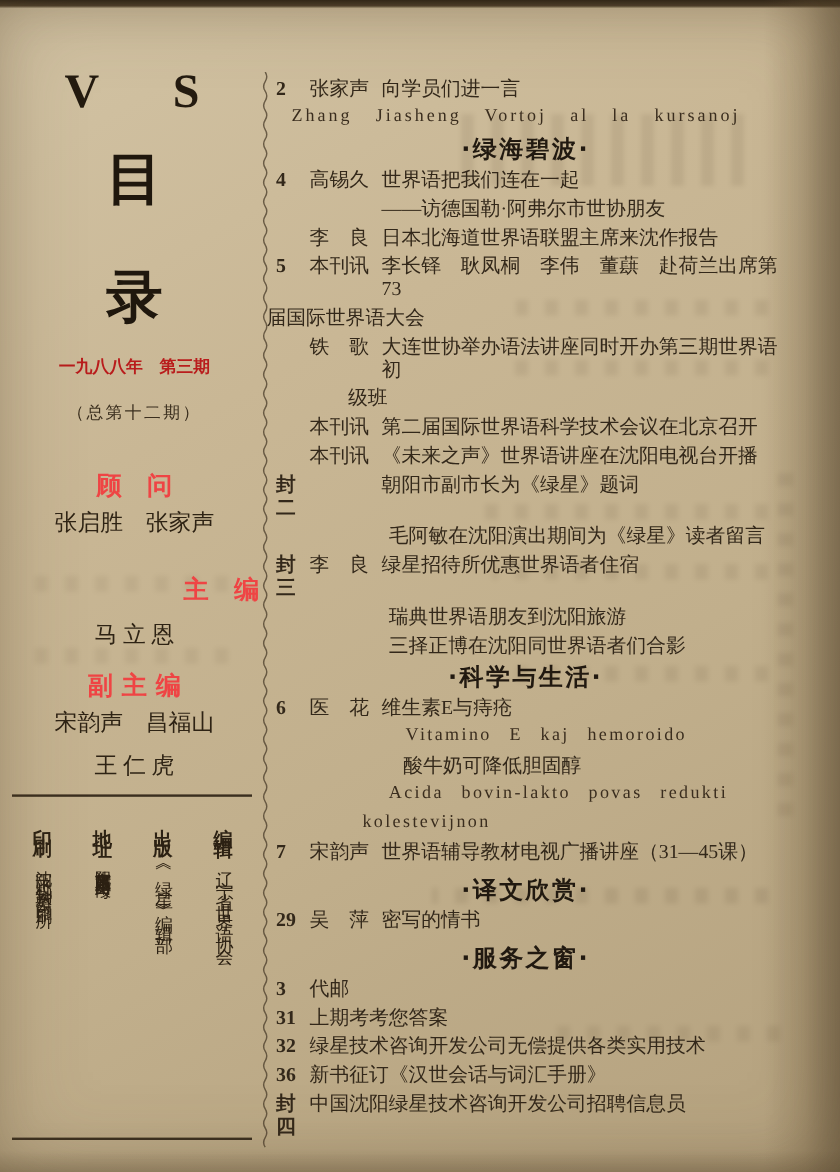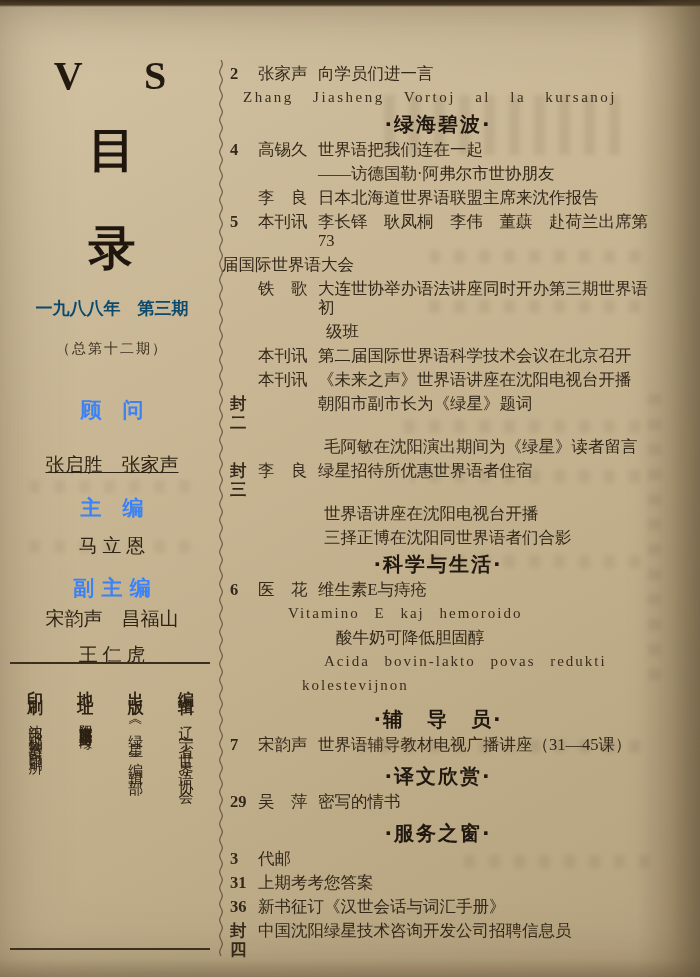--- a/index.html
+++ b/index.html
@@ -25,25 +25,25 @@
   .ghost{position:absolute;height:13px;opacity:.13;filter:blur(2px);
     background:repeating-linear-gradient(90deg,rgba(88,70,46,.75) 0 11px,rgba(0,0,0,0) 11px 25px);
     transform:scaleX(-1);}
   .ghost.v{background:repeating-linear-gradient(0deg,rgba(88,70,46,.75) 0 11px,rgba(0,0,0,0) 11px 25px);}
 
   
   .left{position:absolute;left:8px;top:0;width:208px;text-align:center;}
   .vs{margin-top:52px;font-size:40px;font-weight:700;letter-spacing:26px;padding-left:22px;color:#241b10;}
   .big-char{font-size:47px;font-weight:700;color:#1f170d;line-height:1.15;}
   .mu{margin-top:24px;} .lu{margin-top:44px;}
-  .date-line{margin-top:22px;font-size:17px;font-weight:700;color:#0c4a6e;text-align:center;}
+  .date-line{margin-top:22px;font-size:14px;font-weight:700;color:#b91c1c;text-align:center;}
   .date-sub{margin-top:20px;font-size:14px;letter-spacing:2px;color:#3a2e1e;}
-  .role{font-weight:700;font-size:21px;color:#3b82f6;font-family:"DejaVu Sans","Liberation Sans",sans-serif;}
+  .role{font-weight:700;font-size:21px;color:#ef4444;font-family:"DejaVu Sans","Liberation Sans",sans-serif;}
   .names{font-size:19px;color:#2e2314;}
-  .r1{margin-top:38px;} .n1{margin-top:28px;text-decoration:underline;} .r2{margin-top:16px;} .n2{margin-top:11px;}
+  .r1{margin-top:38px;} .n1{margin-top:4px;} .r2{margin-top:28px;text-align:right;} .n2{margin-top:11px;}
   .r3{margin-top:15px;} .n3{margin-top:10px;} .n4{margin-top:4px;}
 
   
   .imprint{position:absolute;left:10px;top:662px;width:200px;height:288px;
     border-top:2px solid #3a2e1f;border-bottom:2px solid #3a2e1f;
     display:flex;flex-direction:row-reverse;justify-content:space-between;
     padding:14px 14px 10px 14px;box-sizing:border-box;}
   .imp-col{writing-mode:vertical-rl;text-orientation:mixed;color:#2c2113;}
   .imp-h{font-weight:700;font-size:16px;letter-spacing:8px;
     font-family:"DejaVu Sans","Liberation Sans",sans-serif;}
@@ -136,21 +136,21 @@
         <span class="pg">5</span>
         <span class="au">本刊讯</span>
         <span class="tx">李长铎　耿凤桐　李伟　董蕻　赴荷兰出席第73</span>
       </div>
       <div class="row f">届国际世界语大会</div>
       <div class="row e">
         <span class="pg"></span>
         <span class="au">铁　歌</span>
         <span class="tx">大连世协举办语法讲座同时开办第三期世界语初</span>
       </div>
-      <div class="row c"><span style="margin-left: 104px; display: inline-block; text-align: center;">级班</span></div>
+      <div class="row c"><span style="margin-left: 68px; display: inline-block; text-align: center;">级班</span></div>
       <div class="row e">
         <span class="pg"></span>
         <span class="au">本刊讯</span>
         <span class="tx">第二届国际世界语科学技术会议在北京召开</span>
       </div>
       <div class="row e">
         <span class="pg"></span>
         <span class="au">本刊讯</span>
         <span class="tx">《未来之声》世界语讲座在沈阳电视台开播</span>
       </div>
@@ -158,52 +158,55 @@
         <span class="pg">封二</span>
         <span class="au"></span>
         <span class="tx">朝阳市副市长为《绿星》题词</span>
       </div>
       <div class="row c"><span style="margin-left: 102px; display: inline-block;">毛阿敏在沈阳演出期间为《绿星》读者留言</span></div>
       <div class="row e">
         <span class="pg">封三</span>
         <span class="au">李　良</span>
         <span class="tx">绿星招待所优惠世界语者住宿</span>
       </div>
-      <div class="row c"><span style="margin-left: 102px; display: inline-block;">世界语讲座在沈阳电视台开播</span></div>
+      <div class="row c"><span style="margin-left: 102px; display: inline-block;">瑞典世界语朋友到沈阳旅游</span></div>
       <div class="row c"><span style="margin-left: 102px; display: inline-block;">三择正博在沈阳同世界语者们合影</span></div>
       <div class="row s">·科学与生活·</div>
       <div class="row e">
         <span class="pg">6</span>
         <span class="au">医　花</span>
         <span class="tx">维生素E与痔疮</span>
       </div>
-      <div class="row l"><span style="margin-left: 66px; display: inline-block; text-align: right;">Vitamino E kaj hemoroido</span></div>
+      <div class="row l"><span style="margin-left: 116px; display: inline-block; text-align: right;">Vitamino E kaj hemoroido</span></div>
       <div class="row c"><span style="margin-left: 102px; display: inline-block; padding-left: 12px;">酸牛奶可降低胆固醇</span></div>
       <div class="row l"><span style="margin-left: 102px; display: inline-block;">Acida bovin-lakto povas redukti</span></div>
       <div class="row l"><span style="margin-left: 80px; display: inline-block;">kolestevijnon</span></div>
-      <div class="row s" style="margin-top: 12px;">·辅　导　员·</div>
       <div class="row e">
         <span class="pg">7</span>
         <span class="au">宋韵声</span>
         <span class="tx">世界语辅导教材电视广播讲座（31—45课）</span>
       </div>
       <div class="row s" style="margin-top: 10px;">·译文欣赏·</div>
       <div class="row e">
         <span class="pg">29</span>
         <span class="au">吴　萍</span>
         <span class="tx">密写的情书</span>
       </div>
       <div class="row s" style="margin-top: 10px;">·服务之窗·</div>
       <div class="row e2">
         <span class="pg">3</span>
         <span class="tx">代邮</span>
       </div>
       <div class="row e2">
         <span class="pg">31</span>
         <span class="tx">上期考考您答案</span>
+      </div>
+      <div class="row e2">
+        <span class="pg">32</span>
+        <span class="tx">绿星技术咨询开发公司无偿提供各类实用技术</span>
       </div>
       <div class="row e2">
         <span class="pg">36</span>
         <span class="tx">新书征订《汉世会话与词汇手册》</span>
       </div>
       <div class="row e2">
         <span class="pg">封四</span>
         <span class="tx">中国沈阳绿星技术咨询开发公司招聘信息员</span>
       </div>
     </div>

